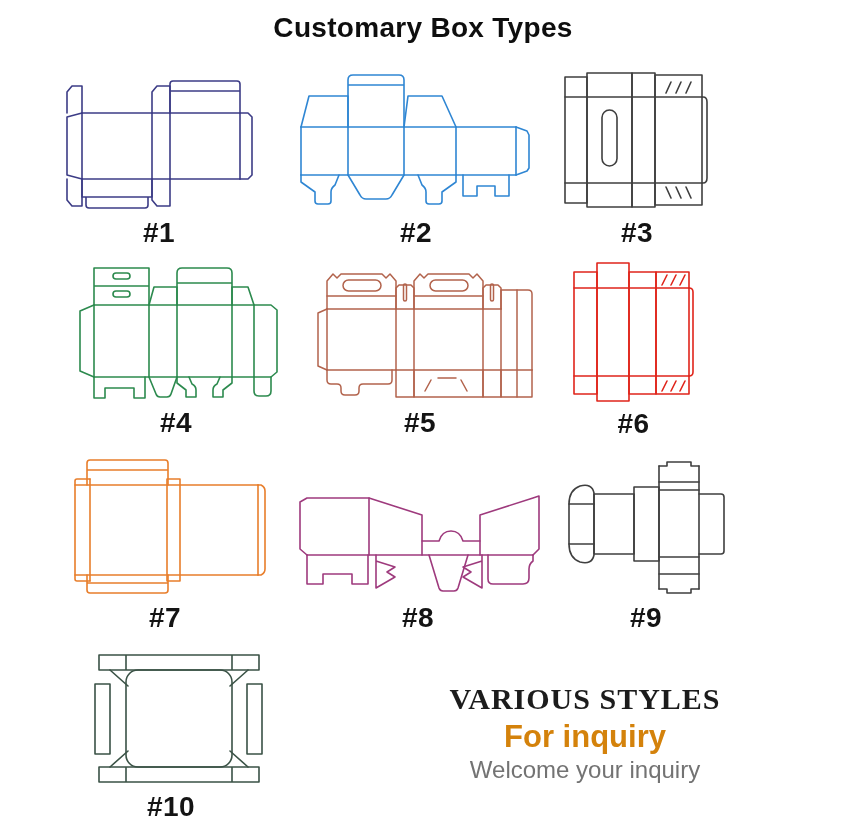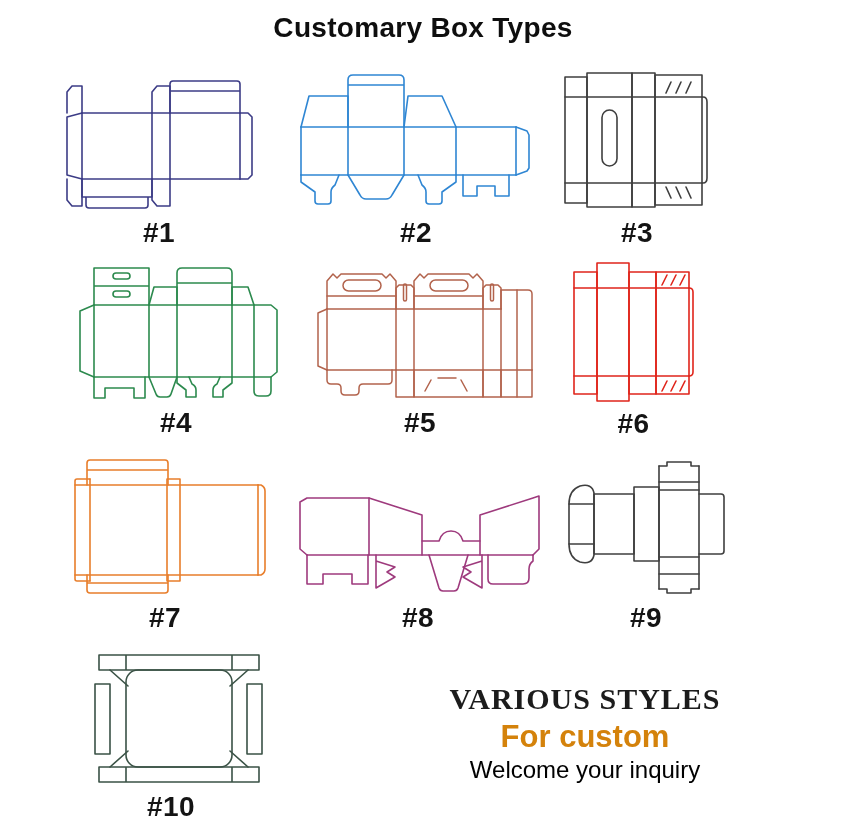--- a/index.html
+++ b/index.html
@@ -205,17 +205,17 @@
         <path d="M171,34 H186 V104 H171 Z"></path>
         <rect x="50" y="20" width="106" height="97" rx="12"></rect>
         <path d="M34,20 L52,36 M172,20 L154,36 M34,117 L52,101 M172,117 L154,101"></path>
       </g>
     </svg>
     <div class="lbl">#10</div>
   </div>
 
   <div class="footer">
     <div class="heading" style="color: rgb(28, 28, 28);">VARIOUS STYLES</div>
-    <div class="subheading" style="color: rgb(212, 130, 11);">For custom</div>
-    <div class="tagline" style="color: #000000;">Welcome your inquiry</div>
+    <div class="subheading" style="color: rgb(212, 130, 11);">For inquiry</div>
+    <div class="tagline" style="color: #737373;">Welcome your inquiry</div>
   </div>
 
 </div>
 
 </body></html>

